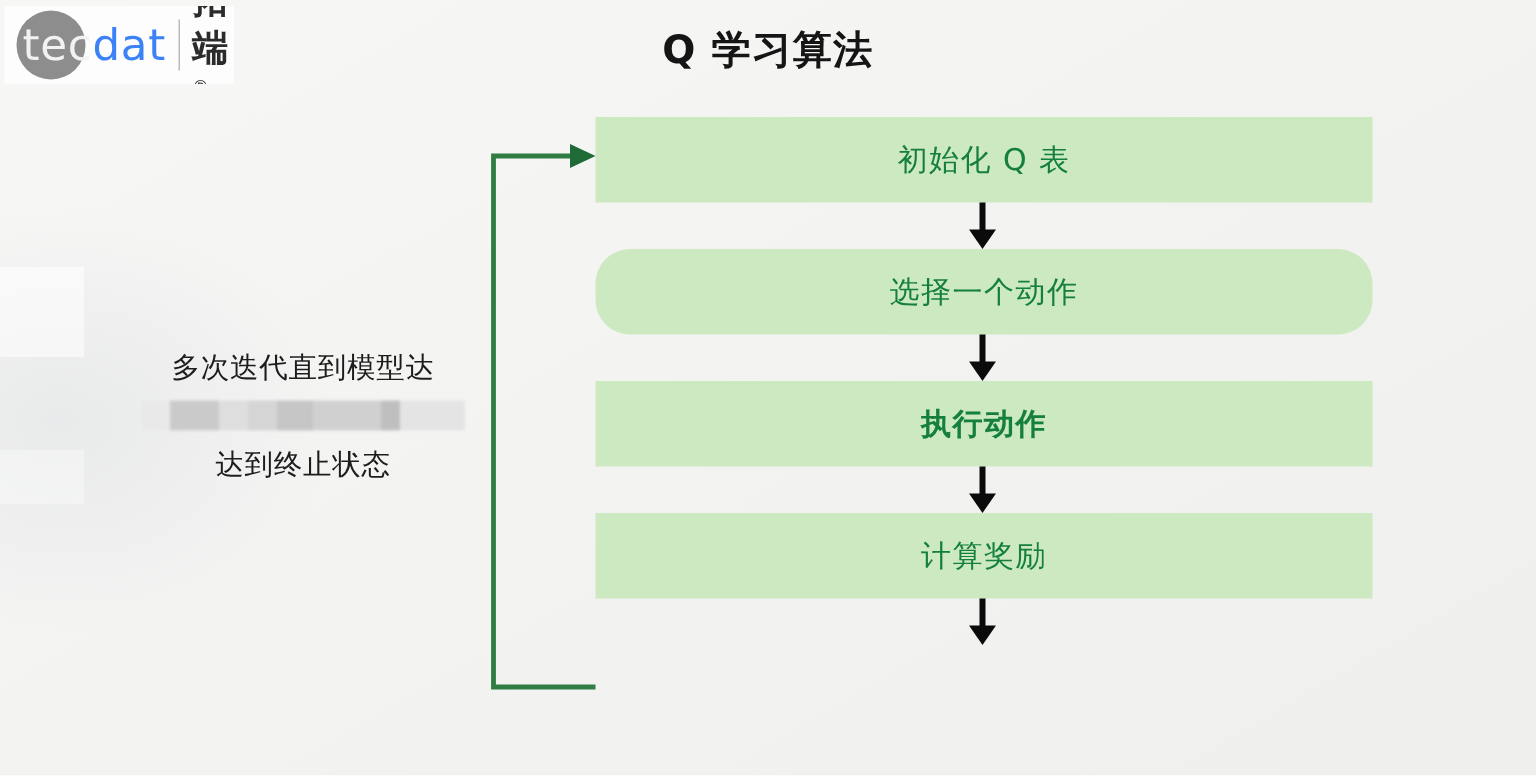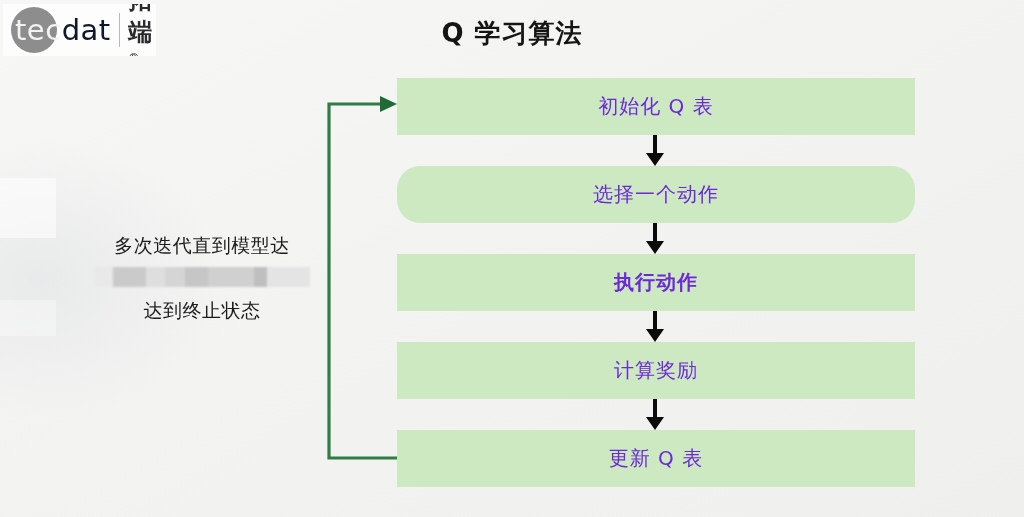--- a/index.html
+++ b/index.html
@@ -46,21 +46,21 @@
   }
   #logo-en {
     position: relative;
     z-index: 2;
     margin-left: 12px;
     font-size: 29px;
     letter-spacing: 0.5px;
     color: #f2f2f2;
     font-family: "DejaVu Sans", sans-serif;
   }
-  #logo-en .dark { color: #0f172a; }
+  #logo-en .dark { color: #3b82f6; }
   #logo-div {
     position: relative;
     z-index: 2;
     width: 1px;
     height: 34px;
     background: #b9b9b9;
     margin: 0 9px 0 8px;
   }
   #logo-cn {
     position: relative;
@@ -101,21 +101,21 @@
   .flow-box {
     position: absolute;
     left: 397px;
     width: 518px;
     height: 57px;
     background: #cde9c2;
     display: flex;
     align-items: center;
     justify-content: center;
     font-size: 20px;
-    color: #6d28d9;
+    color: #15803d;
     letter-spacing: 1px;
     font-family: "DejaVu Sans", sans-serif;
   }
   .flow-box.b0 { top: 78px; }
   .flow-box.b1 { top: 166px; border-radius: 23px; }
   .flow-box.b2 { top: 254px; font-weight: bold; }
   .flow-box.b3 { top: 342px; text-align: center; }
   .flow-box.b4 { top: 430px; }
 
   
@@ -210,23 +210,20 @@
   </div>
   <div class="flow-box b1">
     <span>选择一个动作</span>
   </div>
   <div class="flow-box b2">
     <span>执行动作</span>
   </div>
   <div class="flow-box b3">
     <span>计算奖励</span>
   </div>
-  <div class="flow-box b4">
-    <span>更新 Q 表</span>
-  </div>
 
   <div class="down-arrow a0">
     <div class="shaft"></div>
     <div class="head"></div>
   </div>
   <div class="down-arrow a1">
     <div class="shaft"></div>
     <div class="head"></div>
   </div>
   <div class="down-arrow a2">

